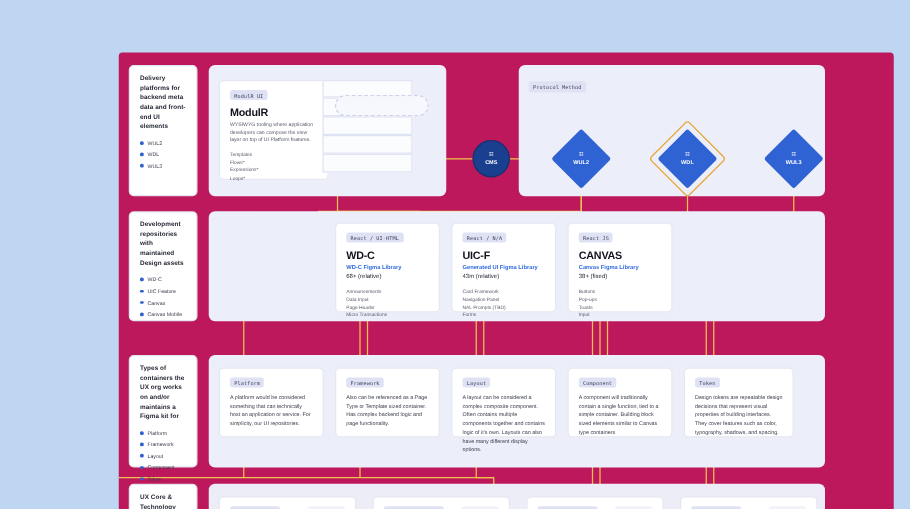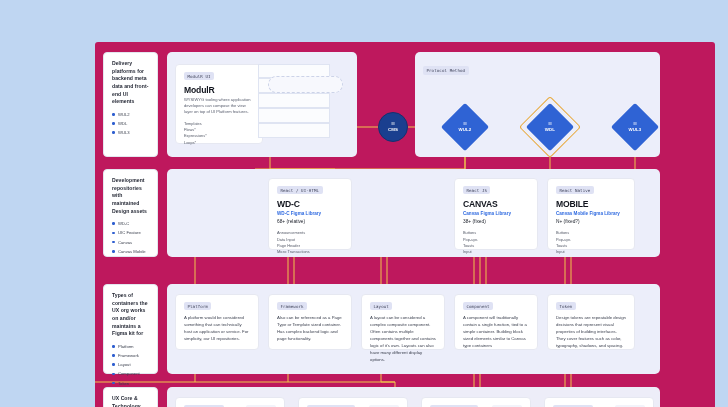--- a/index.html
+++ b/index.html
@@ -311,50 +311,50 @@
     <div class="node-sub">WD-C Figma Library</div>
     <div class="node-count">68+ (relative)</div>
     <ul class="node-items">
       <li>Announcements</li>
       <li>Data Input</li>
       <li>Page Header</li>
       <li>Micro Transactions</li>
     </ul>
   </div>
 
+  <div class="node" style="left:266px; top:136px; width:84px; height:72px;">
+    <div class="chip-row">
+        <span class="chip">React / N/A</span>
+      </div>
+    <div class="node-title">UIC-F</div>
+    <div class="node-sub">Generated UI Figma Library</div>
+    <div class="node-count">43m (relative)</div>
+    <ul class="node-items">
+      <li>Card Framework</li>
+      <li>Navigation Panel</li>
+      <li>NAL Prompts (TBD)</li>
+      <li>Forms</li>
+    </ul>
+  </div>
 
   <div class="node" style="left:359px; top:136px; width:84px; height:72px;">
     <div class="chip-row">
         <span class="chip">React JS</span>
       </div>
     <div class="node-title">CANVAS</div>
     <div class="node-sub">Canvas Figma Library</div>
     <div class="node-count">38+ (fixed)</div>
     <ul class="node-items">
       <li>Buttons</li>
       <li>Pop-ups</li>
       <li>Toasts</li>
       <li>Input</li>
     </ul>
   </div>
 
-  <div class="node" style="left:452px; top:136px; width:88px; height:72px;">
-    <div class="chip-row">
-        <span class="chip">React Native</span>
-      </div>
-    <div class="node-title">MOBILE</div>
-    <div class="node-sub">Canvas Mobile Figma Library</div>
-    <div class="node-count">N+ (fixed?)</div>
-    <ul class="node-items">
-      <li>Buttons</li>
-      <li>Pop-ups</li>
-      <li>Toasts</li>
-      <li>Input</li>
-    </ul>
-  </div>
 
   <div class="desc-card" style="left:8px; top:242px; width:55px; height:90px;">
     <div class="desc-title">Types of containers the UX org works on and/or maintains a Figma kit for</div>
     <ul class="desc-list">
       <li>Platform</li>
       <li>Framework</li>
       <li>Layout</li>
       <li>Component</li>
       <li>Token</li>
     </ul>

